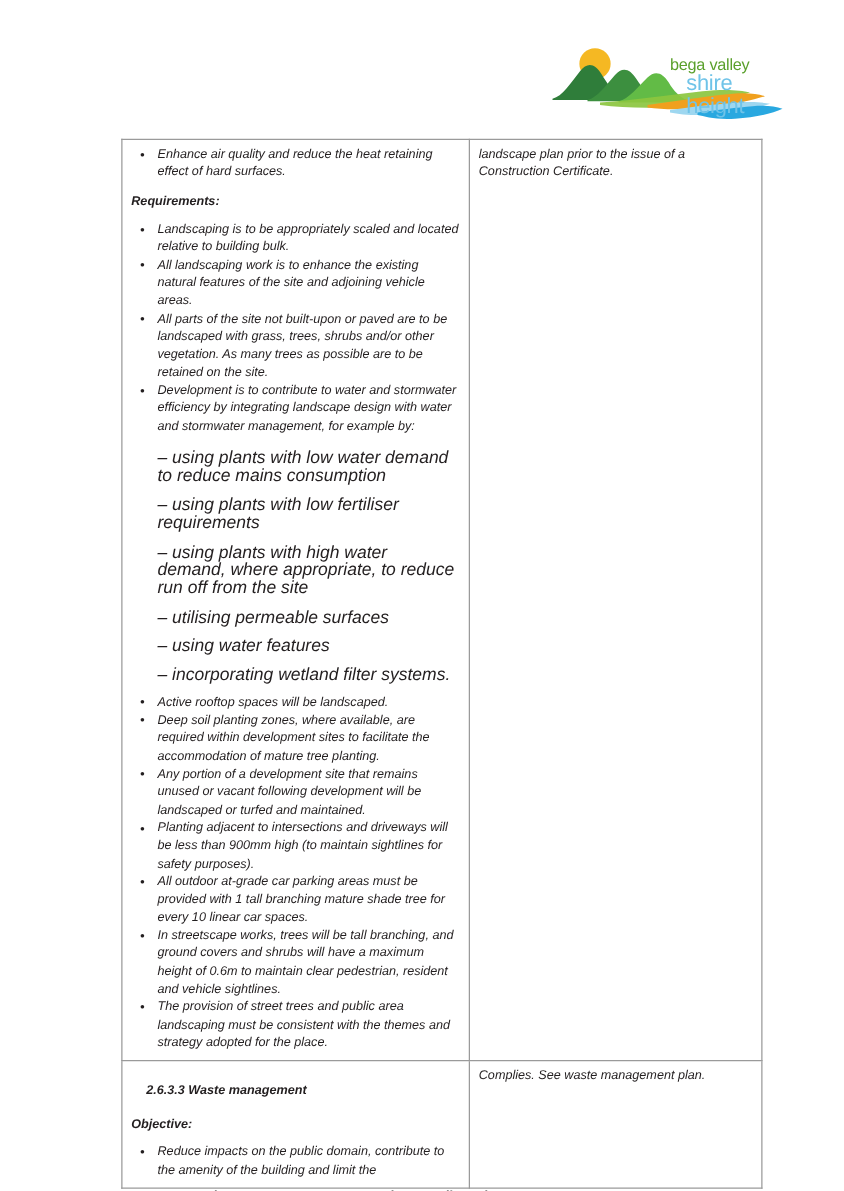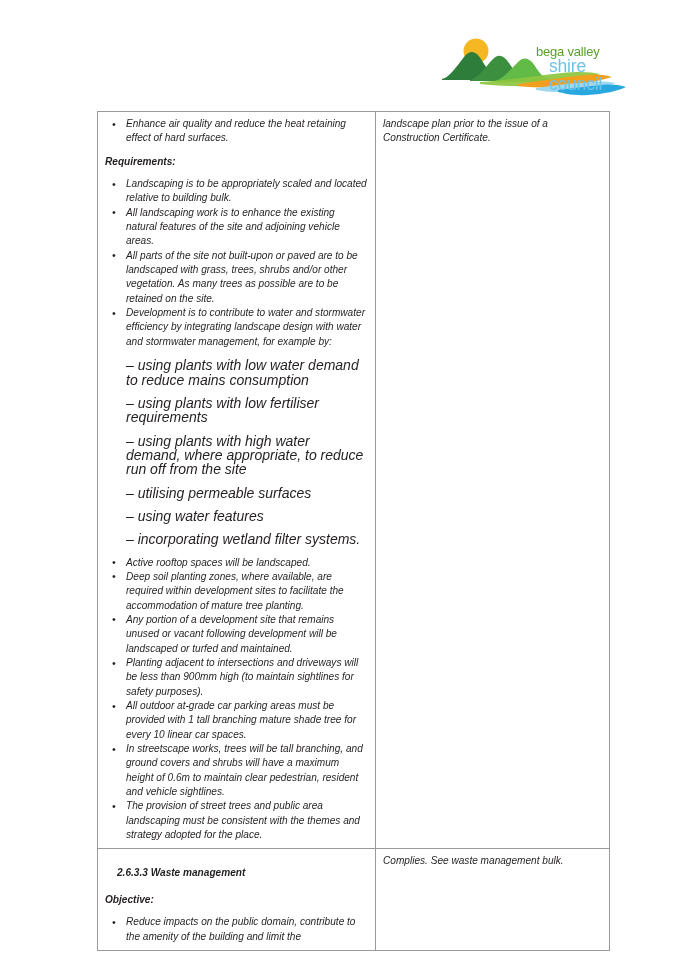--- a/index.html
+++ b/index.html
@@ -146,21 +146,21 @@
     <path d="M2 46 C10 44 16 34 24 24 C30 16 36 18 41 26 C46 34 50 40 55 44 C58 46 60 47 62 47 L2 47 Z" fill="#2f7d3a"></path>
     <path d="M30 47 C38 45 44 36 52 27 C58 20 64 22 69 30 C74 38 79 43 85 46 L85 48 L30 48 Z" fill="#3c8f3f"></path>
     <path d="M55 48 C63 46 70 37 78 29 C84 23 90 25 95 33 C99 40 104 45 110 47 L110 49 L55 49 Z" fill="#62bb46"></path>
     <path d="M40 49 C70 47 95 43 122 40 C140 38 152 39 160 41 C150 44 138 47 120 50 C95 54 65 54 40 51 Z" fill="#8cc63f" opacity="0.92"></path>
     <path d="M78 51 C100 48 124 44 146 42 C158 41 166 42 172 44 C162 47 150 50 134 52 C112 55 92 55 78 53 Z" fill="#f0a01e"></path>
     <path d="M96 55 C116 52 136 50 152 49 C162 48 170 49 176 50 C168 53 156 56 140 58 C120 60 106 59 96 57 Z" fill="#9ed7f0"></path>
     <path d="M118 57 C134 55 150 53 162 52 C172 51 180 52 186 54 C178 58 164 61 148 62 C132 63 124 60 118 59 Z" fill="#29a8e0"></path>
   </svg>
   <div id="logo-wordmark">
     <span class="wm-line1">bega valley</span>
-    <span class="wm-line2">shire council</span>
+    <span class="wm-line2">shire height</span>
   </div>
 </div>
 
 <table id="assessment-table">
   <tbody>
     <tr>
       <td class="col-left">
 
         <ul class="bullets">
           <li>Enhance air quality and reduce the heat retaining effect of hard surfaces.</li>
@@ -206,21 +206,21 @@
       <td class="col-left">
         <div class="section-head">2.6.3.3 Waste management</div>
 
         <div class="bold-head">Objective:</div>
 
         <ul class="bullets">
           <li>Reduce impacts on the public domain, contribute to the amenity of the building and limit the</li>
         </ul>
       </td>
       <td class="col-right">
-        <div class="cell-right-text">Complies.  See waste management bulk.</div>
+        <div class="cell-right-text">Complies.  See waste management plan.</div>
       </td>
     </tr>
   </tbody>
 </table>
 
 <div id="page-footer">
   <span id="footer-text">DA 2022.62 Section 4.15 Assessment Report (V2-6 April 2022)</span>
   <span id="footer-page">96</span>
 </div>
 

